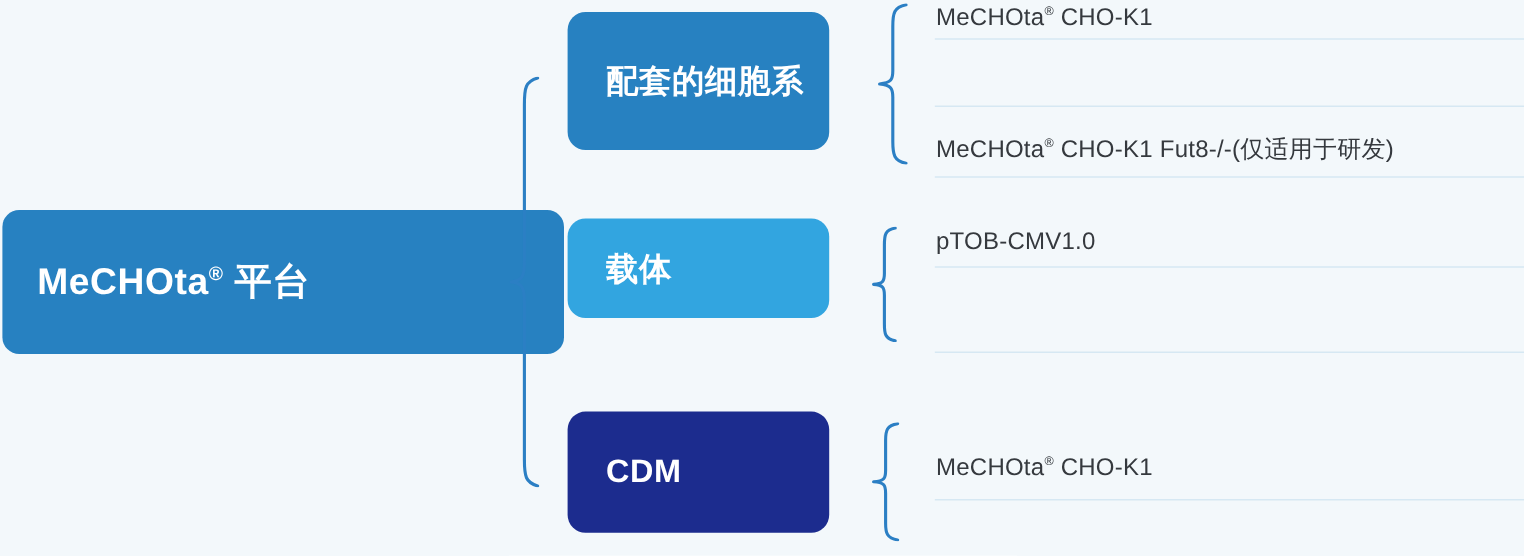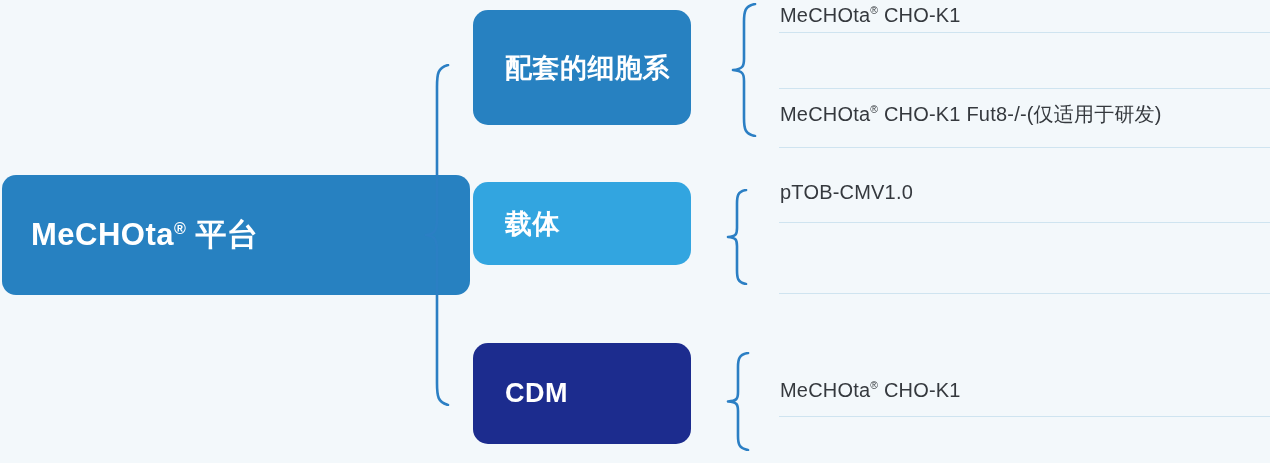--- a/index.html
+++ b/index.html
@@ -69,22 +69,22 @@
     left: 780px;
     transform: translateY(-50%);
     font-size: 20px;
     font-weight: 500;
     color: #35393e;
     white-space: nowrap;
     letter-spacing: 0.2px;
   }
   .item.t1 { top: 15px; }
   .item.t2 { top: 66px; }
-  .item.t3 { top: 114px; }
-  .item.t4 { top: 192px; }
+  .item.t3 { top: 124px; }
+  .item.t4 { top: 202px; }
   .item.t5 { top: 266px; }
   .item.t6 { top: 390px; }
 
   sup { font-size: 0.52em; line-height: 0; }
 
   
   .line {
     position: absolute;
     left: 779px;
     width: 491px;

